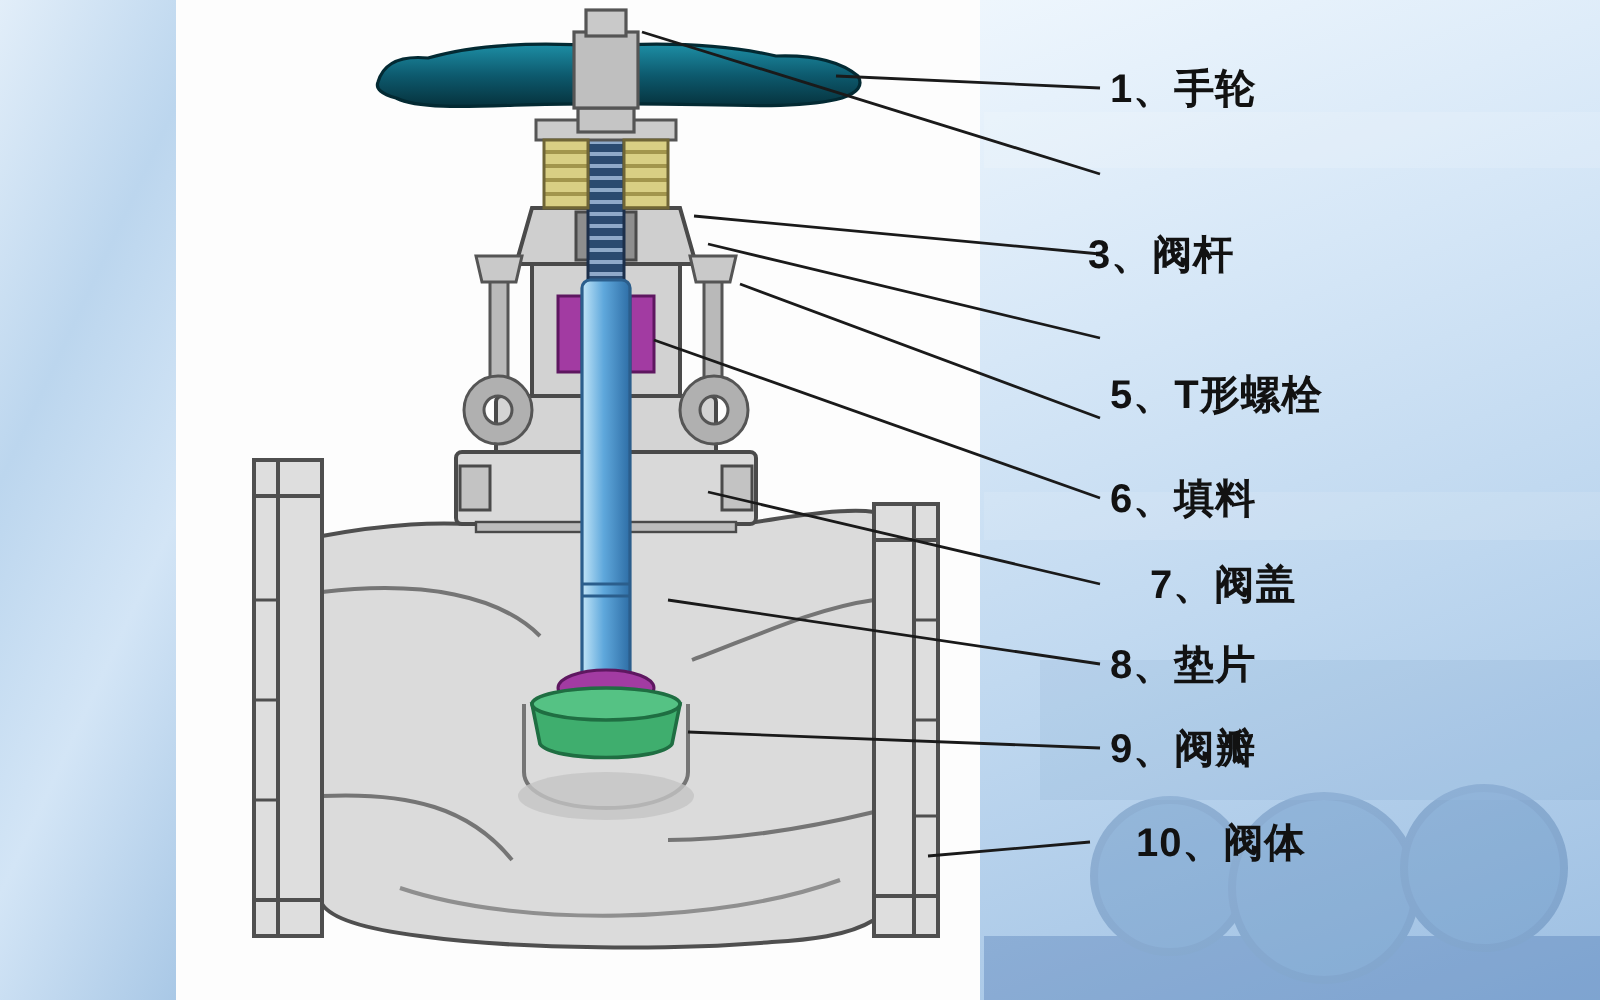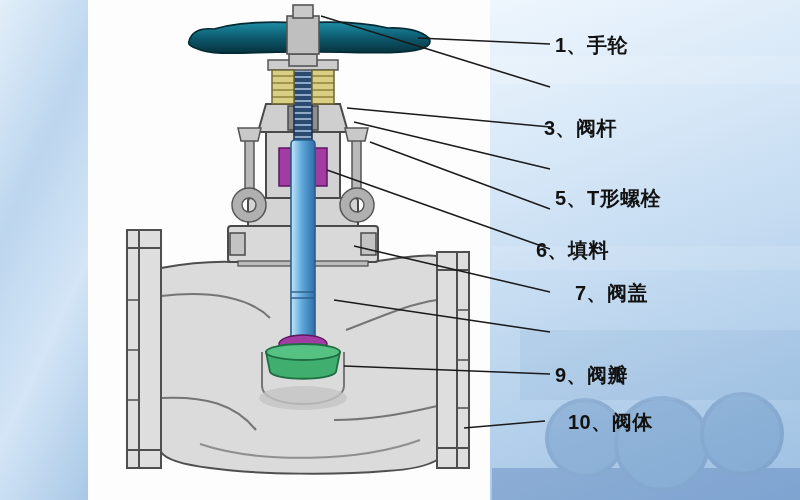--- a/index.html
+++ b/index.html
@@ -177,18 +177,19 @@
       <line x1="550" y1="292" x2="354" y2="246"></line>
       <line x1="550" y1="332" x2="334" y2="300"></line>
       <line x1="550" y1="374" x2="344" y2="366"></line>
       <line x1="545" y1="421" x2="464" y2="428"></line>
     </g>
   </svg>
 
   <div class="part-label" style="left:555px;top:32px;">1、手轮</div>
   <div class="part-label" style="left:544px;top:115px;">3、阀杆</div>
   <div class="part-label" style="left:555px;top:185px;">5、T形螺栓</div>
-  <div class="part-label" style="left:536px;top:237px;">6、填料</div>
+  <div class="part-label" style="left:555px;top:237px;">6、填料</div>
   <div class="part-label" style="left:555px;top:280px;margin-left:20px;">7、阀盖</div>
+  <div class="part-label" style="left:555px;top:320px;">8、垫片</div>
   <div class="part-label" style="left:555px;top:362px;">9、阀瓣</div>
   <div class="part-label" style="left:568px;top:409px;">10、阀体</div>
 
 </div>
 
 </body></html>

